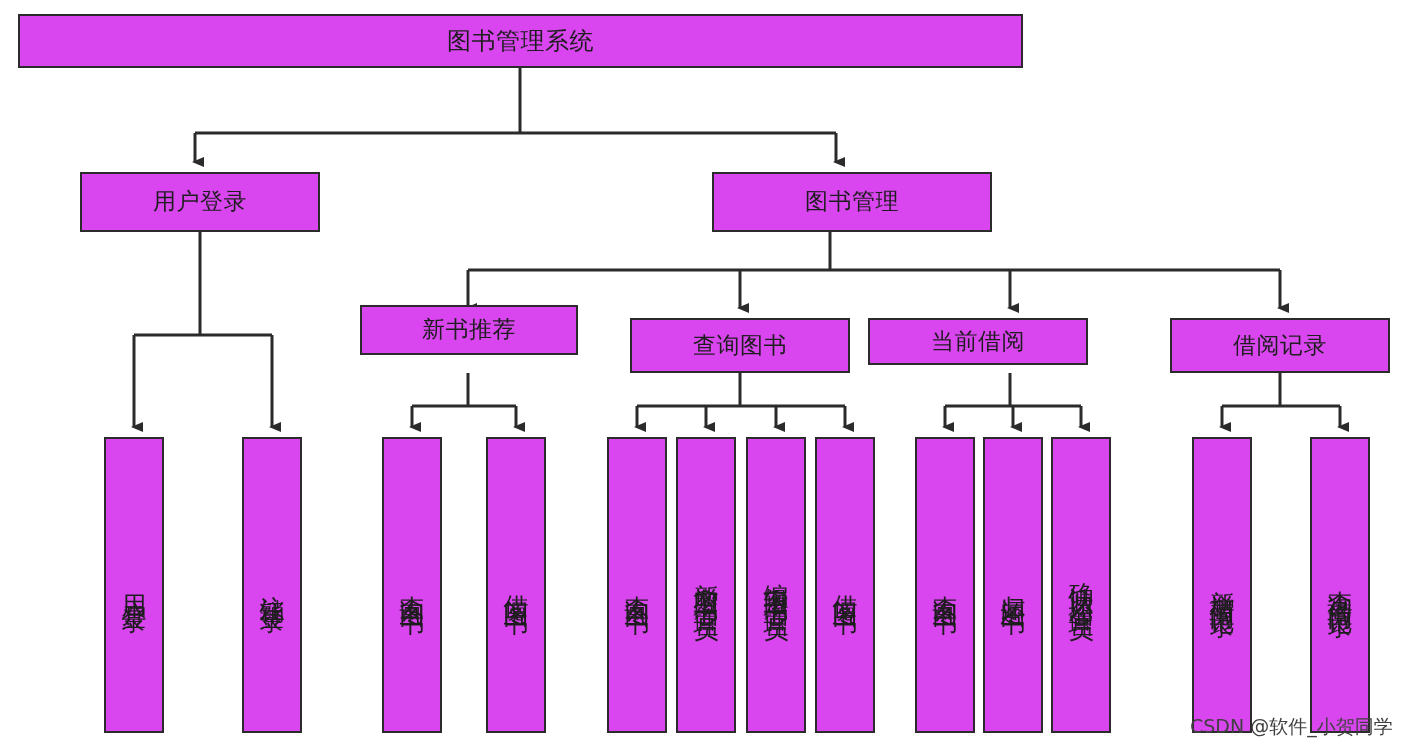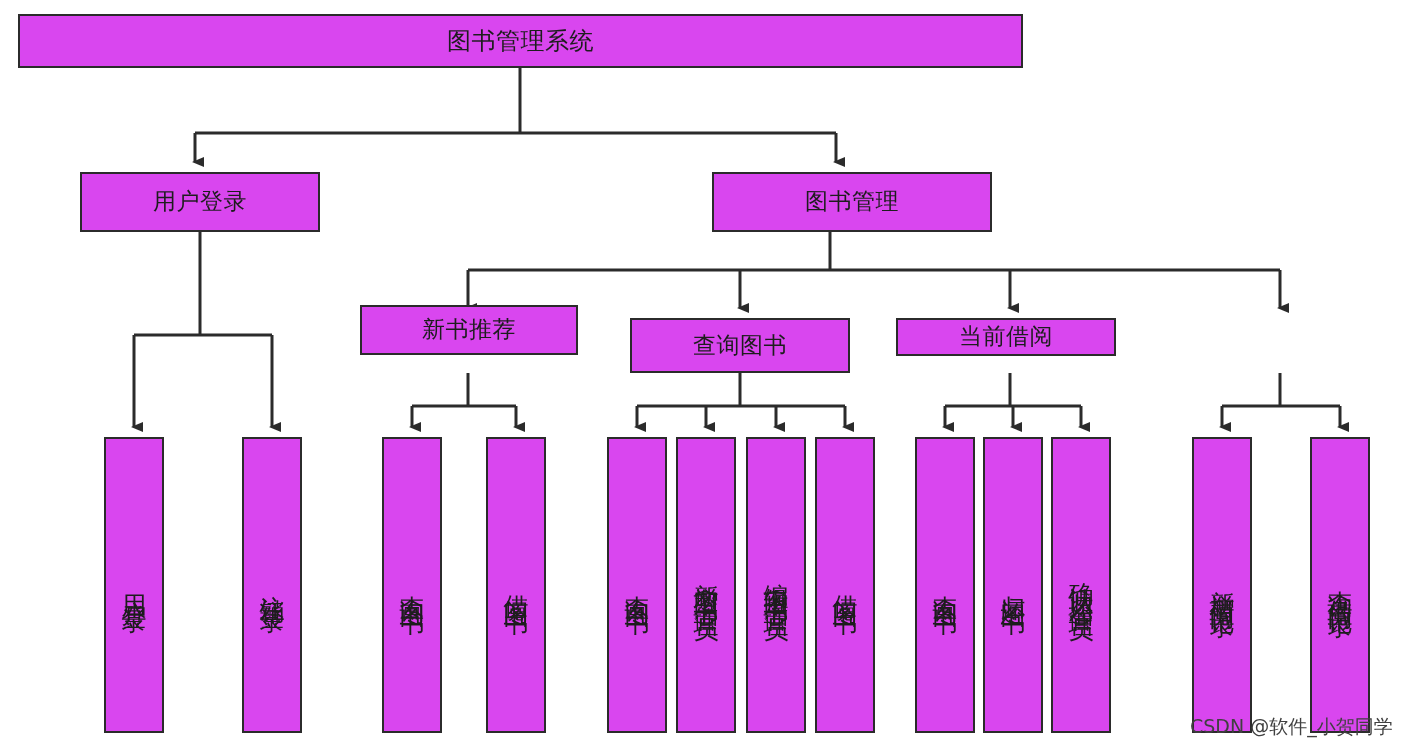--- a/index.html
+++ b/index.html
@@ -143,24 +143,27 @@
   </div>
 
   <div class="node horiz" style="left:360px; top:305px; width:218px; height:50px;font-family:Liberation Serif, serif;">
     <span class="node-label">新书推荐</span>
   </div>
 
   <div class="node horiz" style="left:630px; top:318px; width:220px; height:55px;">
     <span class="node-label">查询图书</span>
   </div>
 
-  <div class="node horiz" style="left:896px; top:318px; width:220px; height:38px;">
+  <div class="node horiz" style="left:868px; top:318px; width:220px; height:47px;">
     <span class="node-label">当前借阅</span>
   </div>
 
+  <div class="node horiz" style="left:1170px; top:318px; width:220px; height:55px;">
+    <span class="node-label">借阅记录</span>
+  </div>
 
   <div class="node vert" style="left:104px; top:437px; width:60px; height:296px;">
     <span class="node-label">用户登录</span>
   </div>
 
   <div class="node vert" style="left:242px; top:437px; width:60px; height:296px;">
     <span class="node-label">注销登录</span>
   </div>
 
   <div class="node vert" style="left:382px; top:437px; width:60px; height:296px;">

